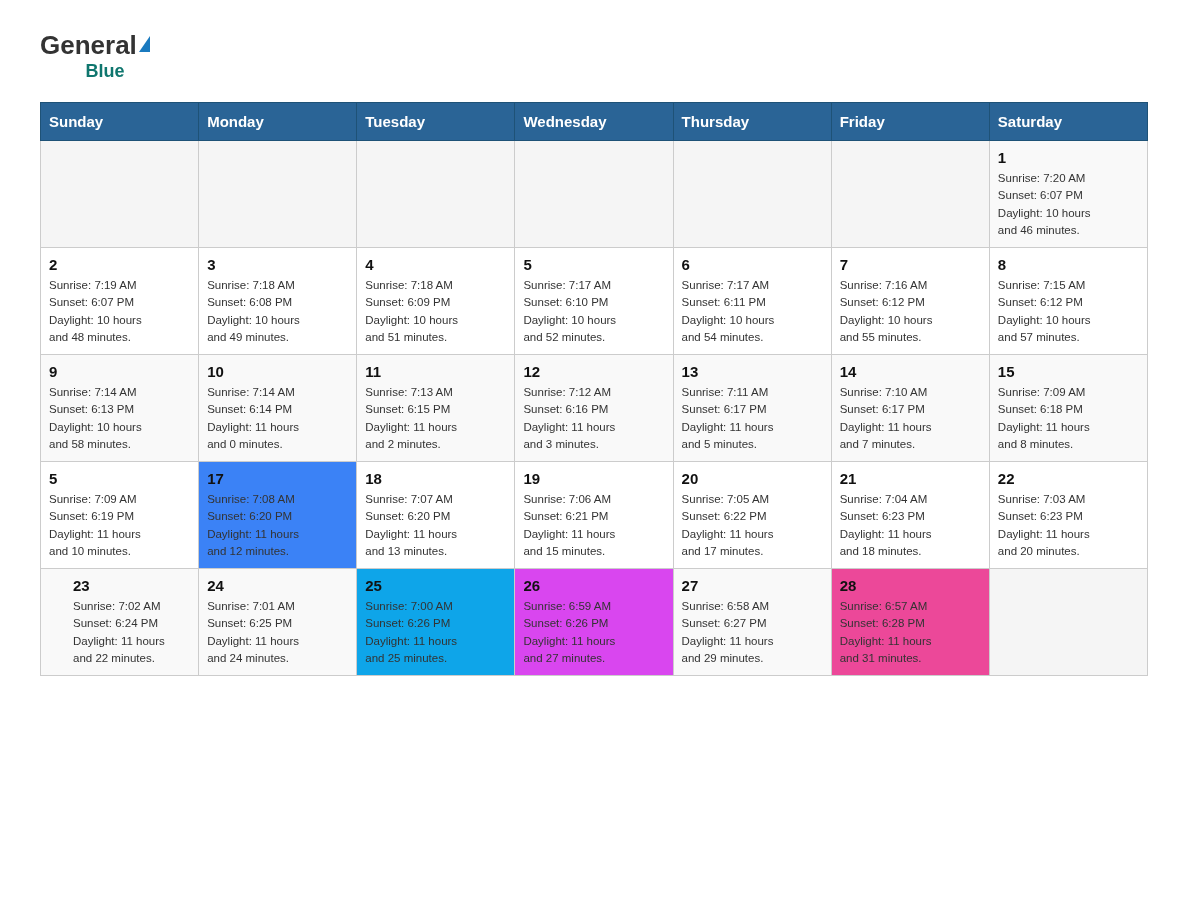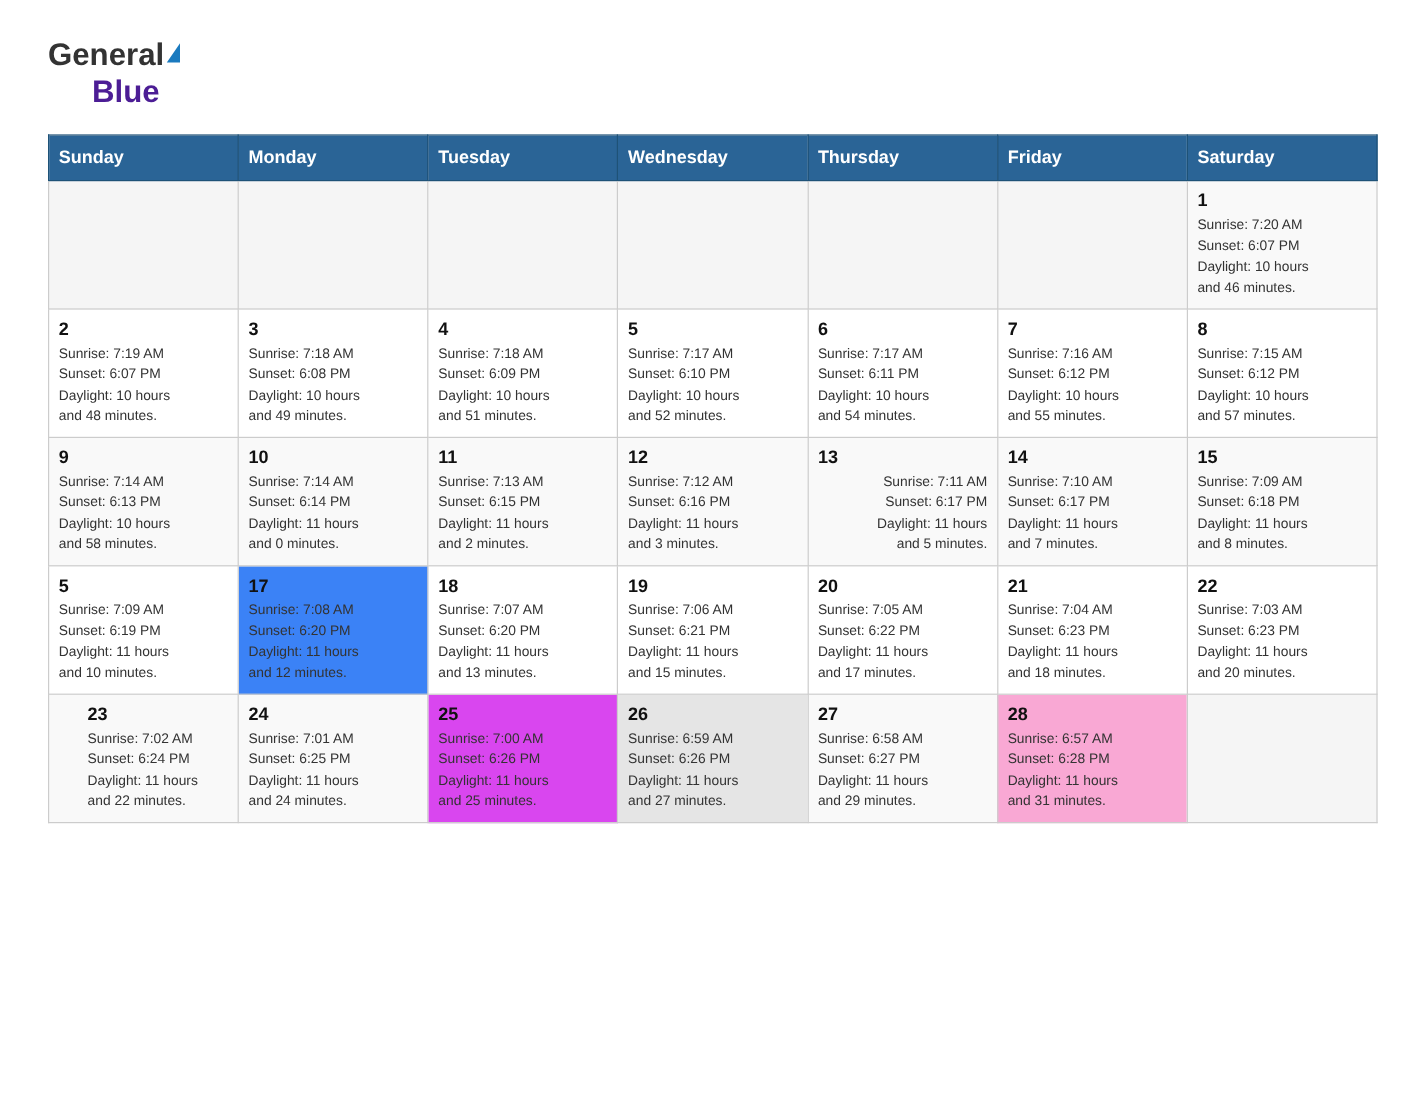--- a/index.html
+++ b/index.html
@@ -87,21 +87,21 @@
   </style>
 </head>
 <body>
 
 <div class="header">
   <div class="logo">
     <div style="display:flex; align-items:center;">
       <span style="font-size:26px; font-weight:bold; color:#333; font-family:Arial,sans-serif;">General</span>
       <span style="display:inline-block; width:0; height:0; border-left:11px solid transparent; border-right:0px solid transparent; border-bottom:16px solid #1a7abf; margin-left:2px; position:relative; top:-2px;"></span>
     </div>
-    <span style="font-size:26px; font-weight:bold; color:#4c1d95; font-family:Arial,sans-serif; margin-left: 20px;">Blue</span>
+    <span style="font-size:18px; font-weight:bold; color:#0f766e; font-family:Arial,sans-serif; margin-left: 20px;">Blue</span>
   </div>
   <div class="title-block">
     <h1></h1>
     <div class="subtitle"></div>
   </div>
 </div>
 
 <table class="calendar">
   <thead>
     <tr>
@@ -205,21 +205,21 @@
         </td>
         <td class="has-day" style="background: rgb(249, 249, 249);">
           <span class="day-number">12</span>
           <div class="day-info" style="white-space: pre-line;">Sunrise: 7:12 AM
 Sunset: 6:16 PM
 Daylight: 11 hours
 and 3 minutes.</div>
         </td>
         <td class="has-day" style="background: rgb(249, 249, 249); margin-top: 13px;">
           <span class="day-number">13</span>
-          <div class="day-info" style="white-space: pre-line; text-align: right;">Sunrise: 7:11 AM
+          <div class="day-info" style="white-space: pre-line;">Sunrise: 7:11 AM
 Sunset: 6:17 PM
 Daylight: 11 hours
 and 5 minutes.</div>
         </td>
         <td class="has-day" style="background: rgb(249, 249, 249);">
           <span class="day-number">14</span>
           <div class="day-info" style="white-space: pre-line;">Sunrise: 7:10 AM
 Sunset: 6:17 PM
 Daylight: 11 hours
 and 7 minutes.</div>
@@ -291,42 +291,42 @@
 Daylight: 11 hours
 and 22 minutes.</div>
         </td>
         <td class="has-day" style="background: rgb(249, 249, 249);">
           <span class="day-number">24</span>
           <div class="day-info" style="white-space: pre-line;">Sunrise: 7:01 AM
 Sunset: 6:25 PM
 Daylight: 11 hours
 and 24 minutes.</div>
         </td>
-        <td class="has-day" style="background: #d946ef;">
+        <td class="has-day" style="background: #0ea5e9;">
           <span class="day-number">25</span>
           <div class="day-info" style="white-space: pre-line;">Sunrise: 7:00 AM
 Sunset: 6:26 PM
 Daylight: 11 hours
 and 25 minutes.</div>
         </td>
-        <td class="has-day" style="background: #e5e5e5;">
+        <td class="has-day" style="background: #d946ef;">
           <span class="day-number">26</span>
           <div class="day-info" style="white-space: pre-line;">Sunrise: 6:59 AM
 Sunset: 6:26 PM
 Daylight: 11 hours
 and 27 minutes.</div>
         </td>
         <td class="has-day" style="background: rgb(249, 249, 249);">
           <span class="day-number">27</span>
           <div class="day-info" style="white-space: pre-line;">Sunrise: 6:58 AM
 Sunset: 6:27 PM
 Daylight: 11 hours
 and 29 minutes.</div>
         </td>
-        <td class="has-day" style="background: #f9a8d4;">
+        <td class="has-day" style="background: #ec4899;">
           <span class="day-number">28</span>
           <div class="day-info" style="white-space: pre-line;">Sunrise: 6:57 AM
 Sunset: 6:28 PM
 Daylight: 11 hours
 and 31 minutes.</div>
         </td>
         <td class="empty-cell" style="background: rgb(245, 245, 245);"></td>
       </tr>
     </tbody>
 </table>

